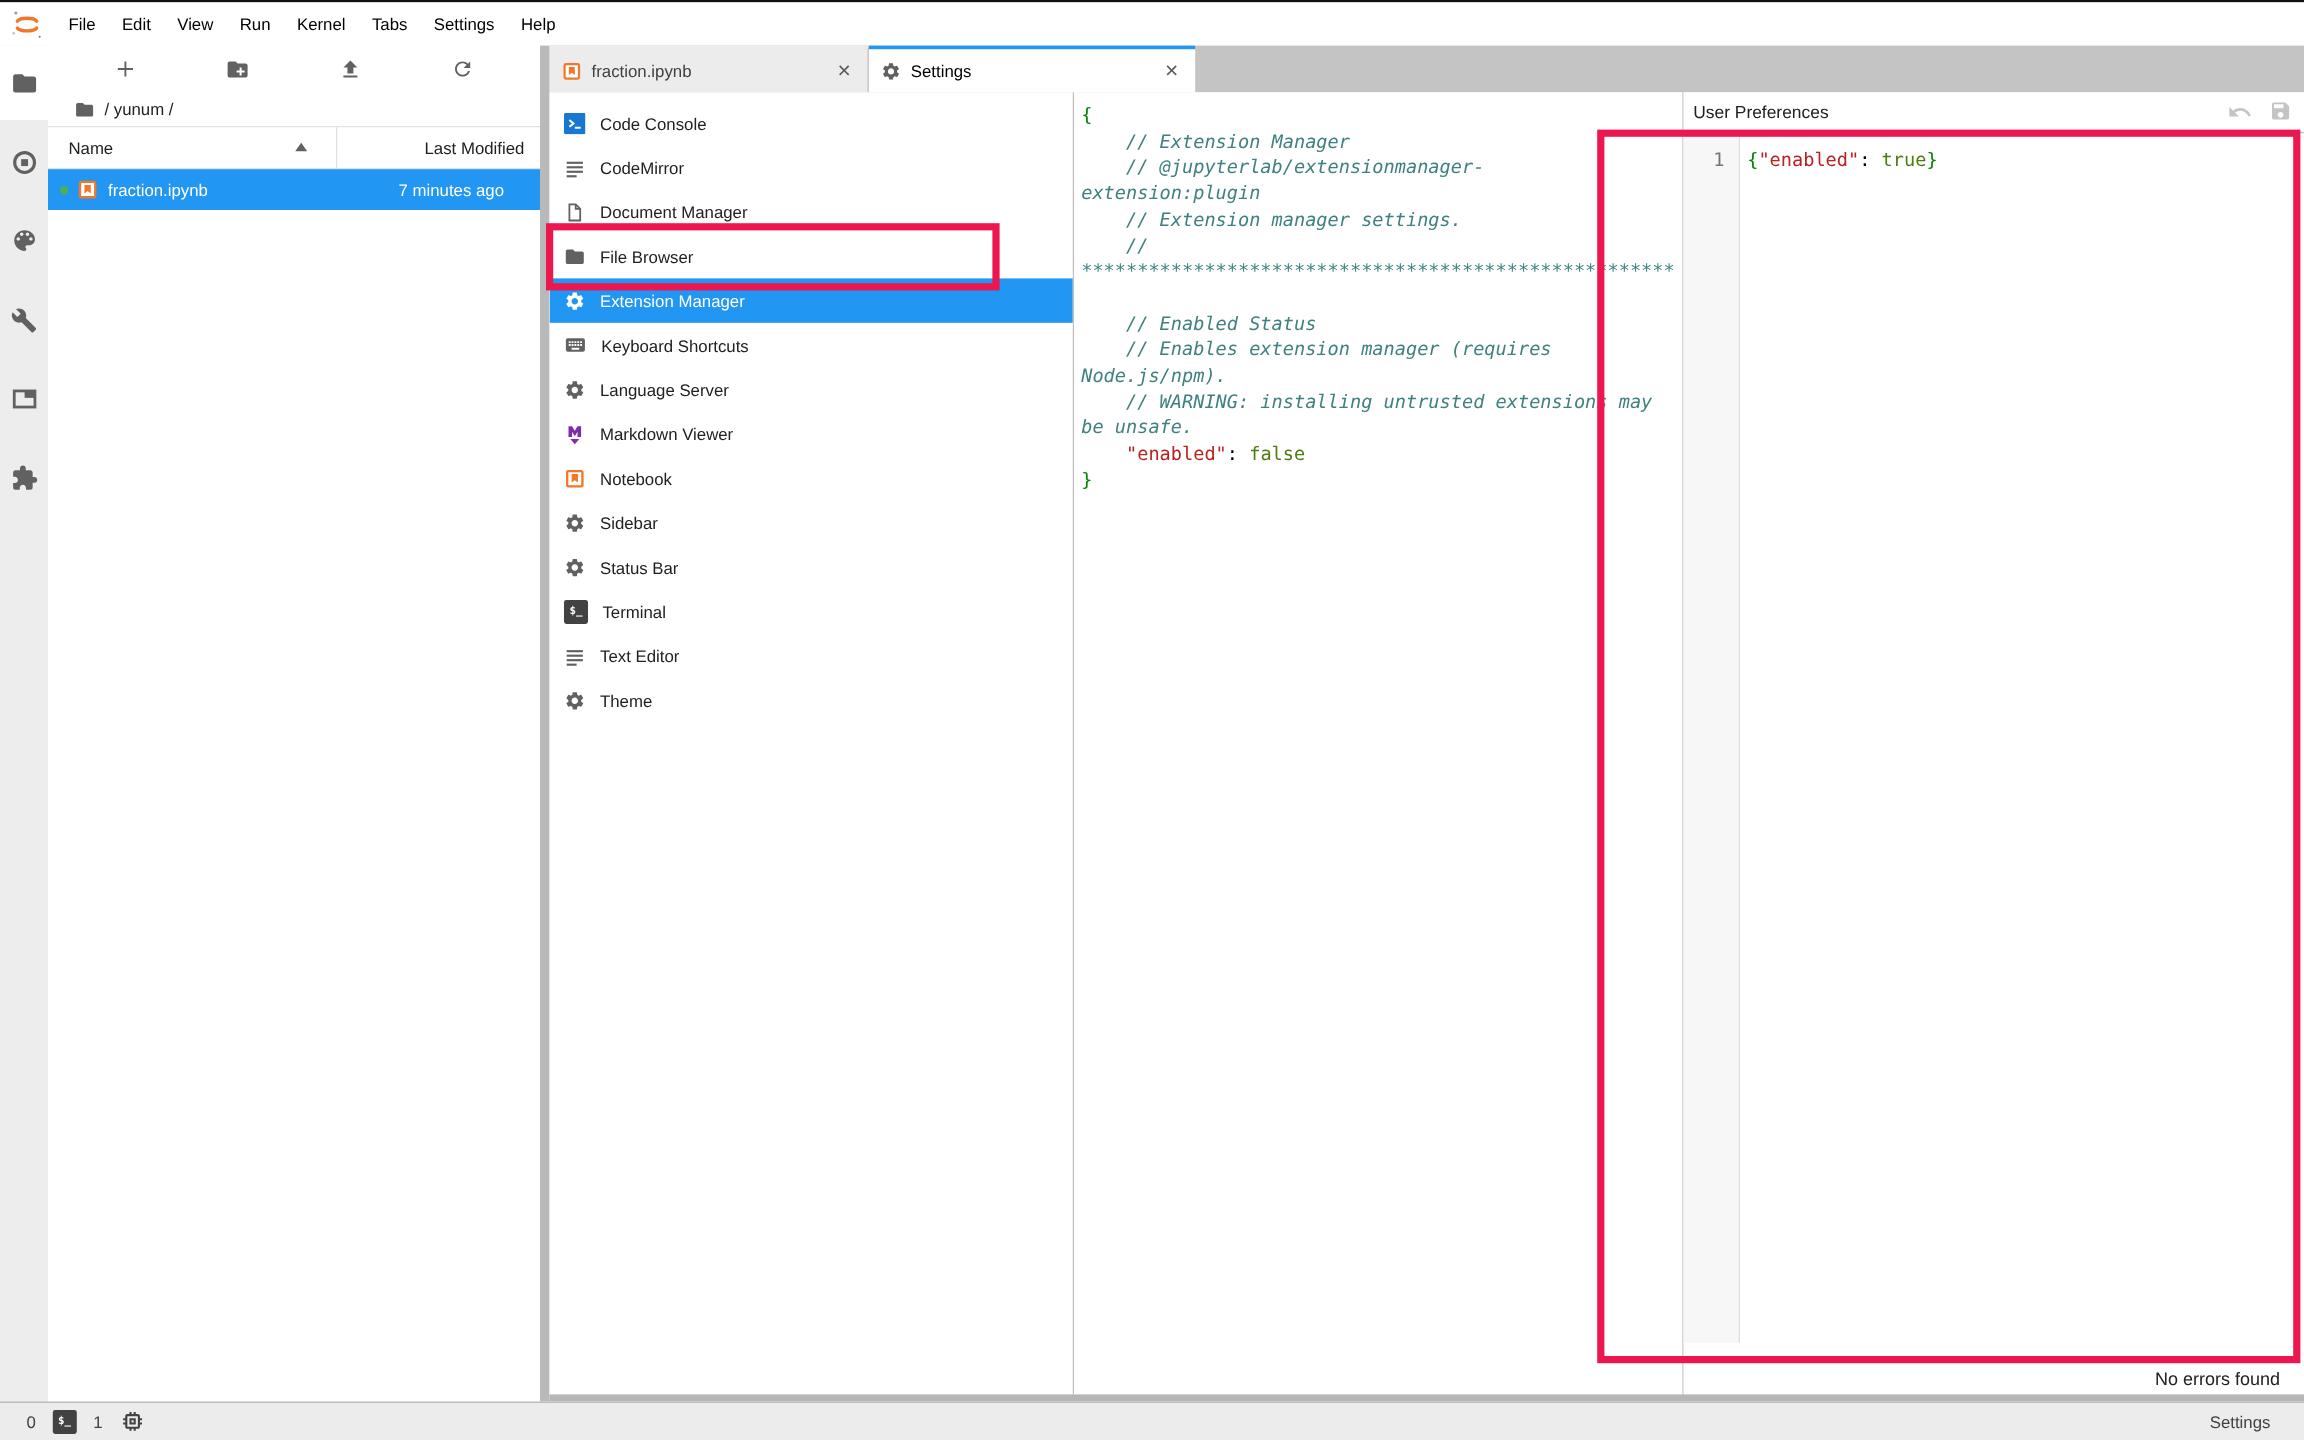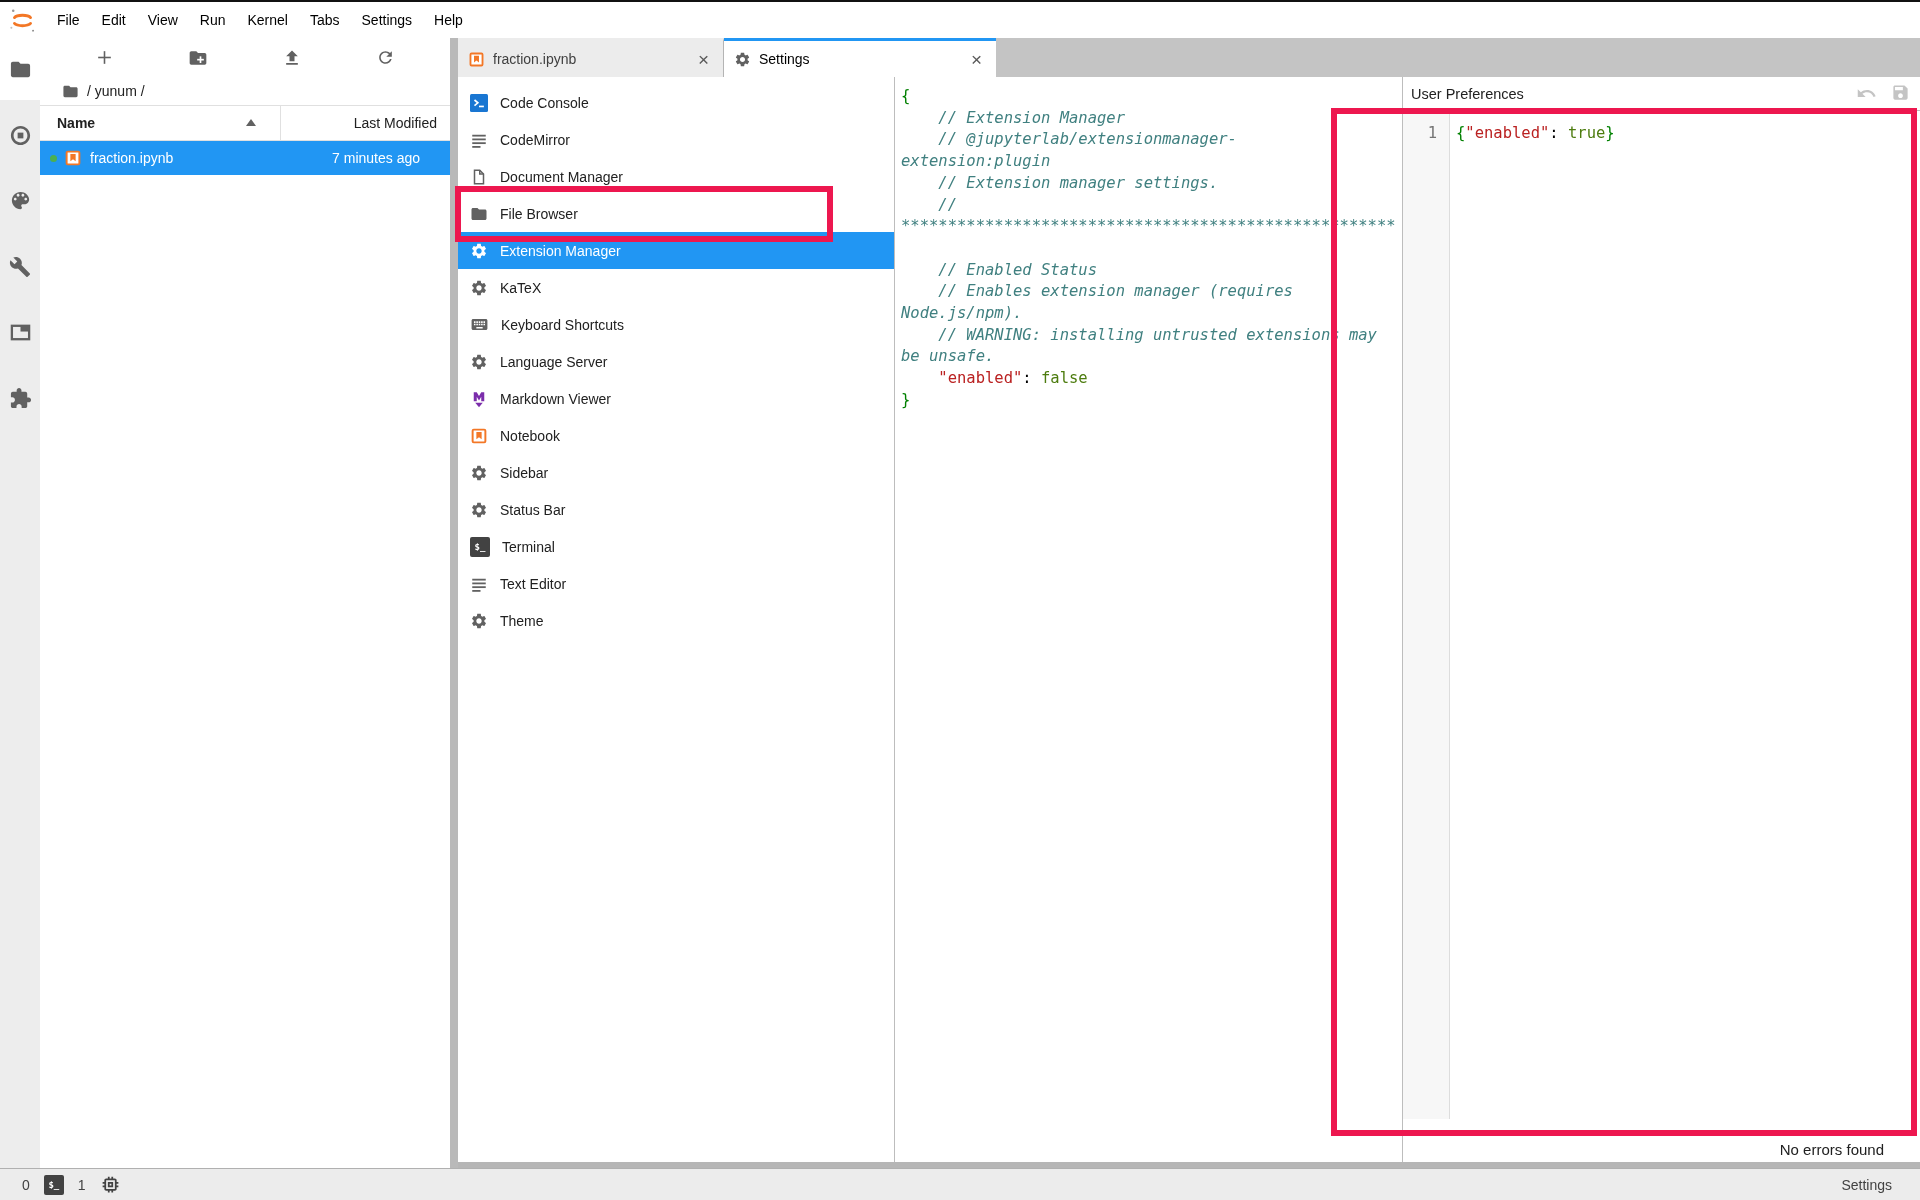--- a/index.html
+++ b/index.html
@@ -21,21 +21,21 @@
   .act-cell{position:absolute;left:0;width:40px;height:62px;display:flex;align-items:center;justify-content:center;}
   .act-cell.active{background:#fff;}
 
   
   .filebrowser{position:absolute;left:40px;top:38px;width:410px;bottom:32px;background:#fff;}
   .fb-toolbar{height:39px;display:flex;align-items:center;justify-content:space-around;padding:0 18px;}
   .fb-btn{width:34px;height:30px;display:flex;align-items:center;justify-content:center;}
   .fb-crumb{height:28px;display:flex;align-items:center;padding-left:22px;gap:8px;color:#212121;}
   .fb-header{position:relative;height:34px;border-top:1px solid #e0e0e0;border-bottom:1px solid #e0e0e0;
              display:flex;align-items:center;}
-  .fb-col-name{padding-left:17px;font-weight:bold;color:#212121;}
+  .fb-col-name{padding-left:17px;font-weight:normal;color:#212121;}
   .sort-caret{position:absolute;left:206px;top:13px;width:0;height:0;
               border-left:5px solid transparent;border-right:5px solid transparent;border-bottom:7px solid #616161;}
   .fb-col-mod{position:absolute;left:240px;top:0;bottom:0;right:0;border-left:1px solid #e0e0e0;
               display:flex;align-items:center;justify-content:flex-end;padding-right:13px;color:#212121;}
   .fb-row{position:relative;height:34px;background:#2196f3;color:#fff;display:flex;align-items:center;}
   .run-dot{position:absolute;left:10px;top:14px;width:7px;height:7px;border-radius:50%;background:#4caf50;}
   .fb-row .nbicon{position:absolute;left:24px;top:8px;}
   .fb-row-name{position:absolute;left:50px;}
   .fb-row-mod{position:absolute;right:30px;}
 
@@ -74,21 +74,21 @@
   .tok-a{color:#4d7c0f;}
   .tok-b{color:#008000;}
   .tok-p{color:#000;}
 
   .user-editor{flex:1 1 auto;display:flex;min-height:0;}
   .gutter{flex:0 0 47px;background:#f7f7f7;border-right:1px solid #ddd;
           font-family:"DejaVu Sans Mono",monospace;font-size:15.5px;line-height:21.7px;
           color:#757575;text-align:right;padding:12px 12px 0 0;box-sizing:border-box;}
   .user-code{padding-top:12px;}
   .user-footer{flex:0 0 26px;display:flex;align-items:center;justify-content:flex-end;
-               padding-right:36px;color:#212121;font-size:15px;margin-top:17px;}
+               padding-right:20px;color:#212121;font-size:15px;margin-top:17px;}
 
   
   .statusbar{position:absolute;left:0;bottom:0;width:100%;height:32px;background:#ececec;
              border-top:1px solid #b0b0b0;box-sizing:border-box;display:flex;align-items:center;color:#424242;}
   .sb-left{display:flex;align-items:center;gap:14px;padding-left:22px;}
   .term-badge{width:20px;height:20px;background:#424242;border-radius:2px;color:#fff;
               font-family:"DejaVu Sans Mono",monospace;font-size:9px;font-weight:bold;
               display:flex;align-items:center;justify-content:center;}
   .sb-right{margin-left:auto;padding-right:28px;}
 
@@ -325,26 +325,20 @@
             </svg>
           <span>File Browser</span>
         </div>
         <div class="plugin-item selected">
           <svg class="ic" width="18" height="18">
               <use href="#i-gear"></use>
             </svg>
           <span>Extension Manager</span>
         </div>
         <div class="plugin-item">
-          <svg class="ic" width="18" height="18">
-              <use href="#i-gear"></use>
-            </svg>
-          <span>KaTeX</span>
-        </div>
-        <div class="plugin-item">
           <svg class="ic" width="19" height="19">
               <use href="#i-keyboard"></use>
             </svg>
           <span>Keyboard Shortcuts</span>
         </div>
         <div class="plugin-item">
           <svg class="ic" width="18" height="18">
               <use href="#i-gear"></use>
             </svg>
           <span>Language Server</span>

